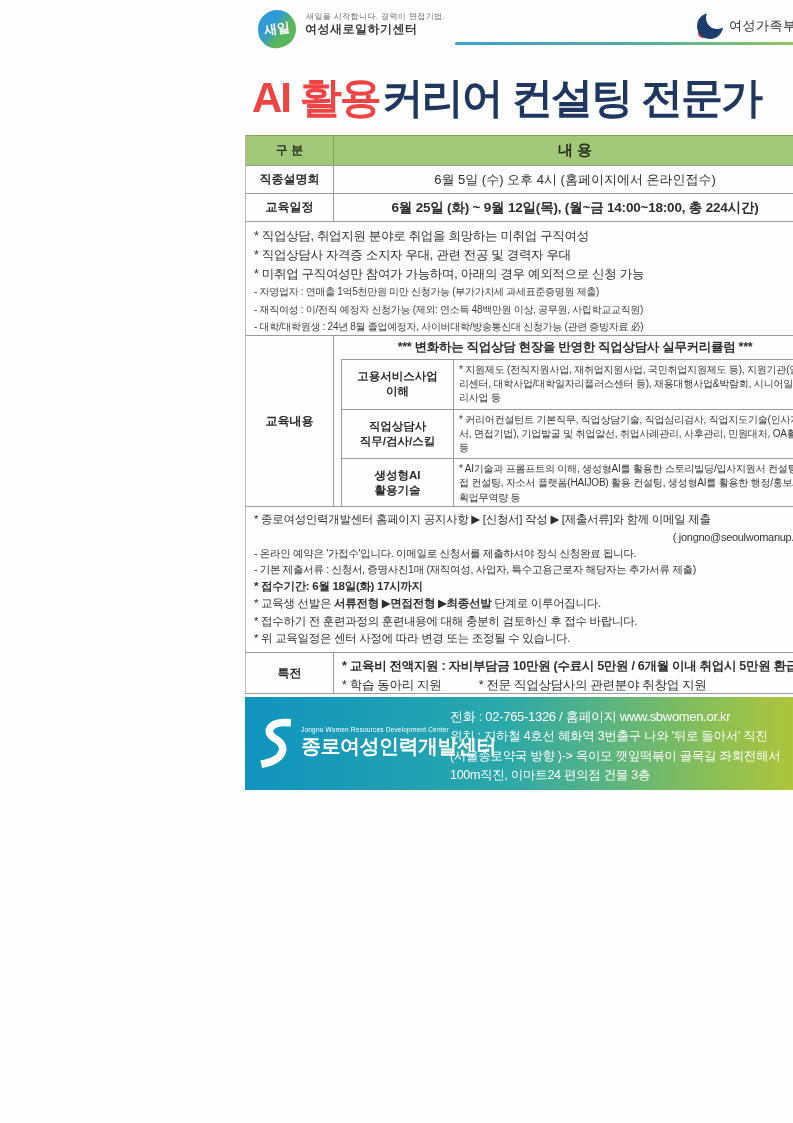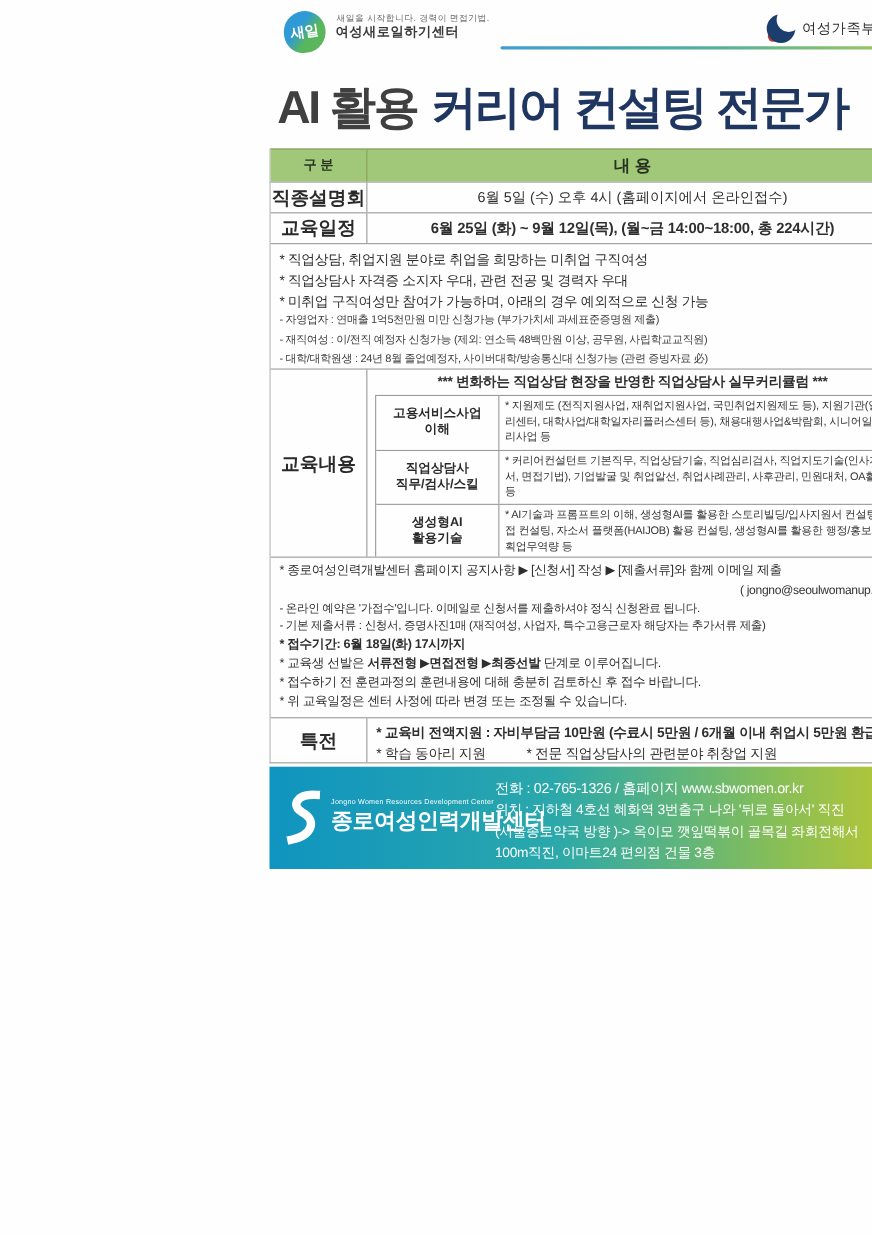--- a/index.html
+++ b/index.html
@@ -24,28 +24,28 @@
   .mogef-mark{position:relative;width:26px;height:26px;}
   .mogef-mark .red{position:absolute;width:10px;height:10px;border-radius:50%;background:#c0392b;left:1px;bottom:1px;}
   .mogef-mark .c1{position:absolute;inset:0;border-radius:50%;background:#1c3e6e;}
   .mogef-mark .c2{position:absolute;width:22px;height:22px;border-radius:50%;background:#fefefe;left:9px;top:-6px;}
   .mogef-name{font-size:13px;color:#2e2e2e;letter-spacing:.5px;white-space:nowrap;}
   
   .subtitle{position:absolute;left:245px;top:48px;width:548px;text-align:center;
     font-size:17px;font-weight:700;color:#21395e;letter-spacing:-.2px;}
   .main-title{position:absolute;left:252px;top:70px;width:560px;white-space:nowrap;
     font-size:42px;font-weight:900;letter-spacing:-2px;}
-  .main-title .t-green{color:#404040;margin-right:12px;}
+  .main-title .t-green{color:#ef4444;margin-right:2px;}
   .main-title .t-navy{color:#1f3760;}
   
   .doc-table{position:absolute;left:245px;top:135px;width:570px;border-left:1px solid #b5b5b5;border-bottom:1px solid #9a9a9a;}
   .t-row{display:flex;border-top:1px solid #9a9a9a;box-sizing:border-box;}
   .t-row.head{border-top:1px solid #88a05c;background:#a0c878;height:30px;}
   .t-label{width:88px;flex:none;display:flex;align-items:center;justify-content:center;
-    font-weight:700;font-size:17px;color:#2a2a2a;border-right:1px solid #9a9a9a;box-sizing:border-box;text-align:center;}
+    font-weight:700;font-size:12px;color:#2a2a2a;border-right:1px solid #9a9a9a;box-sizing:border-box;text-align:center;}
   .t-row.head .t-label{font-size:12px;color:#26321f;border-right:1px solid #84a055;}
   .t-content{flex:1;box-sizing:border-box;overflow:hidden;}
   .t-row.head .t-content{display:flex;align-items:center;justify-content:center;font-size:15px;font-weight:700;color:#26321f;}
   .center-line{display:flex;align-items:center;justify-content:center;height:100%;font-size:13px;color:#2e2e2e;}
   .center-line.bold{font-weight:700;font-size:13.5px;letter-spacing:-.2px;}
   .r-session{height:28px;} .r-schedule{height:28px;}
   .r-target{height:114px;} .r-curr{height:171px;} .r-apply{height:146px;} .r-benefit{height:41px;}
   .target-box{padding:5px 0 0 8px;}
   .bullet{font-size:12.5px;line-height:1.5;color:#2e2e2e;letter-spacing:-.3px;}
   .subnote{font-size:10px;line-height:1.74;color:#3c3c3c;letter-spacing:-.3px;}

